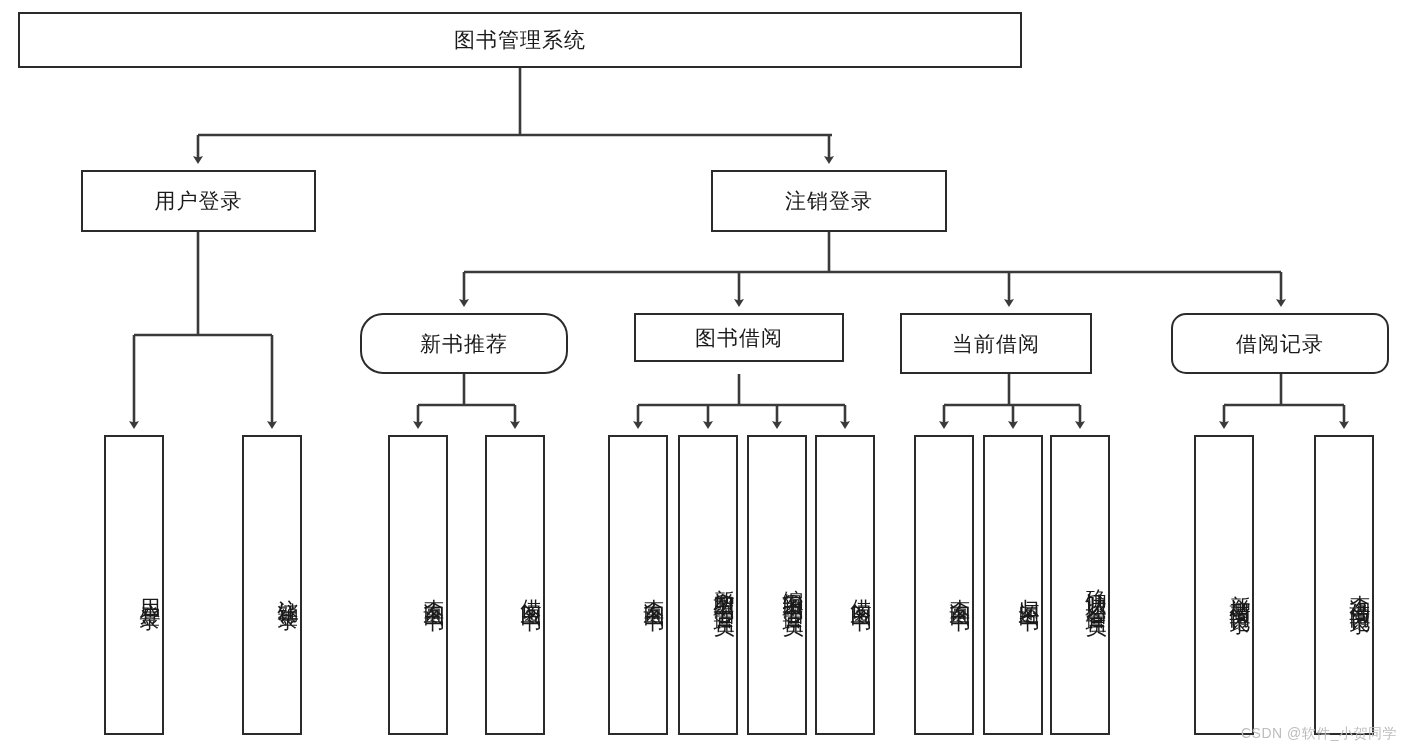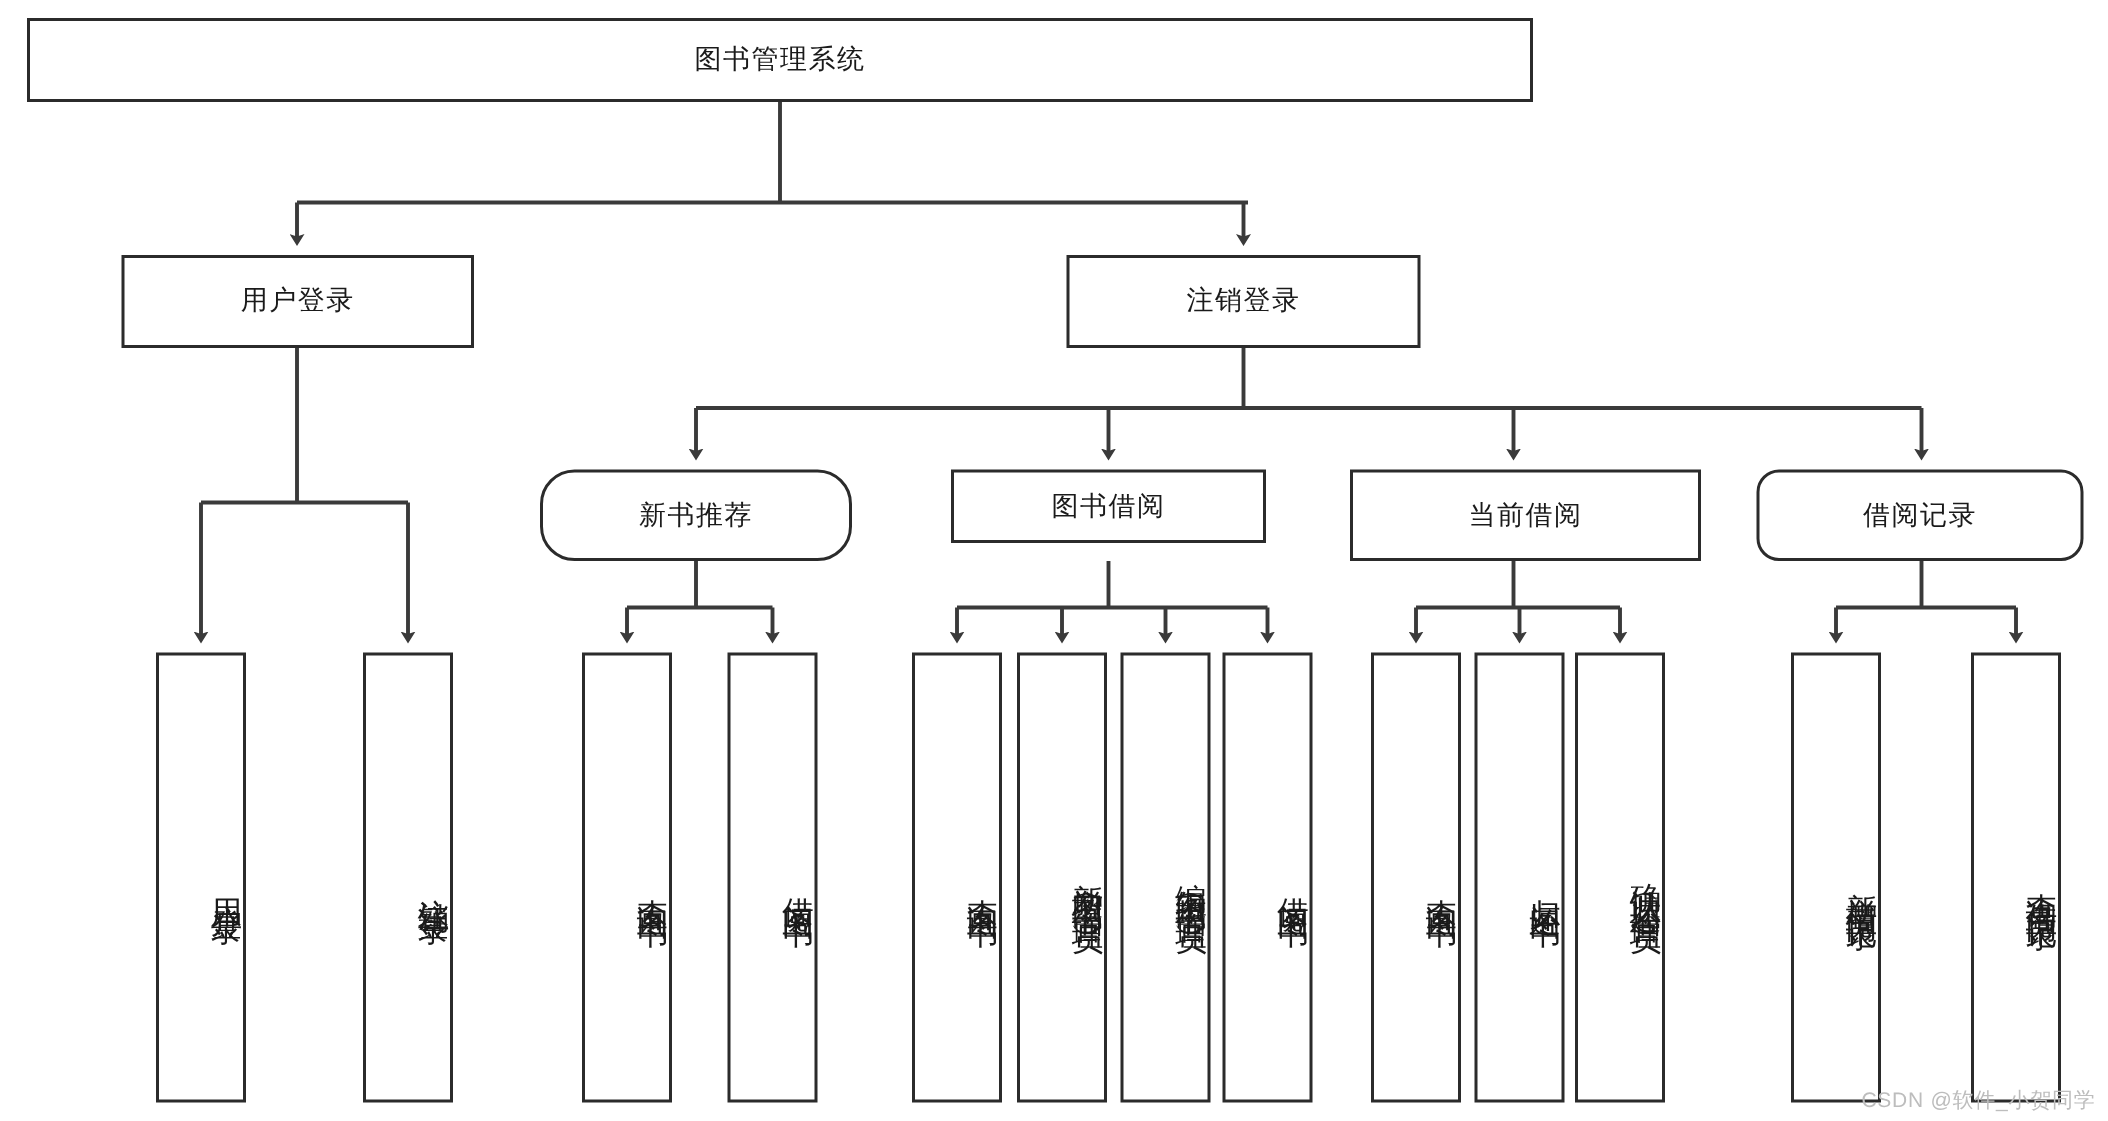--- a/index.html
+++ b/index.html
@@ -27,21 +27,21 @@
     position: absolute;
     box-sizing: border-box;
     border: 2px solid #2b2b2b;
     background: #ffffff;
     display: flex;
     align-items: center;
     justify-content: center;
     color: #1a1a1a;
   }
   .node.horiz {
-    font-size: 18px;
+    font-size: 21px;
     letter-spacing: 1px;
     line-height: 1.2;
   }
   .node.vert {
     writing-mode: vertical-rl;
     text-orientation: upright;
     font-size: 21px;
     letter-spacing: 4px;
     line-height: 1.15;
     padding-top: 10px;
@@ -127,21 +127,21 @@
   <div class="node horiz" style="left:711px; top:170px; width:236px; height:62px;">
     <span class="node-label">注销登录</span>
   </div>
 
   <div class="node horiz" style="left:360px; top:313px; width:208px; height:61px;border-radius:23px;">
     <span class="node-label">新书推荐</span>
   </div>
   <div class="node horiz" style="left:634px; top:313px; width:210px; height:49px;">
     <span class="node-label">图书借阅</span>
   </div>
-  <div class="node horiz" style="left:900px; top:313px; width:234px; height:61px;">
+  <div class="node horiz" style="left:900px; top:313px; width:192px; height:61px;">
     <span class="node-label">当前借阅</span>
   </div>
   <div class="node horiz" style="left:1171px; top:313px; width:218px; height:61px;border-radius:15px;">
     <span class="node-label">借阅记录</span>
   </div>
 
   <div class="node vert" style="left:104px; top:435px; width:60px; height:300px;">
     <span class="node-label">用户登录</span>
   </div>
   <div class="node vert" style="left:242px; top:435px; width:60px; height:300px;">

